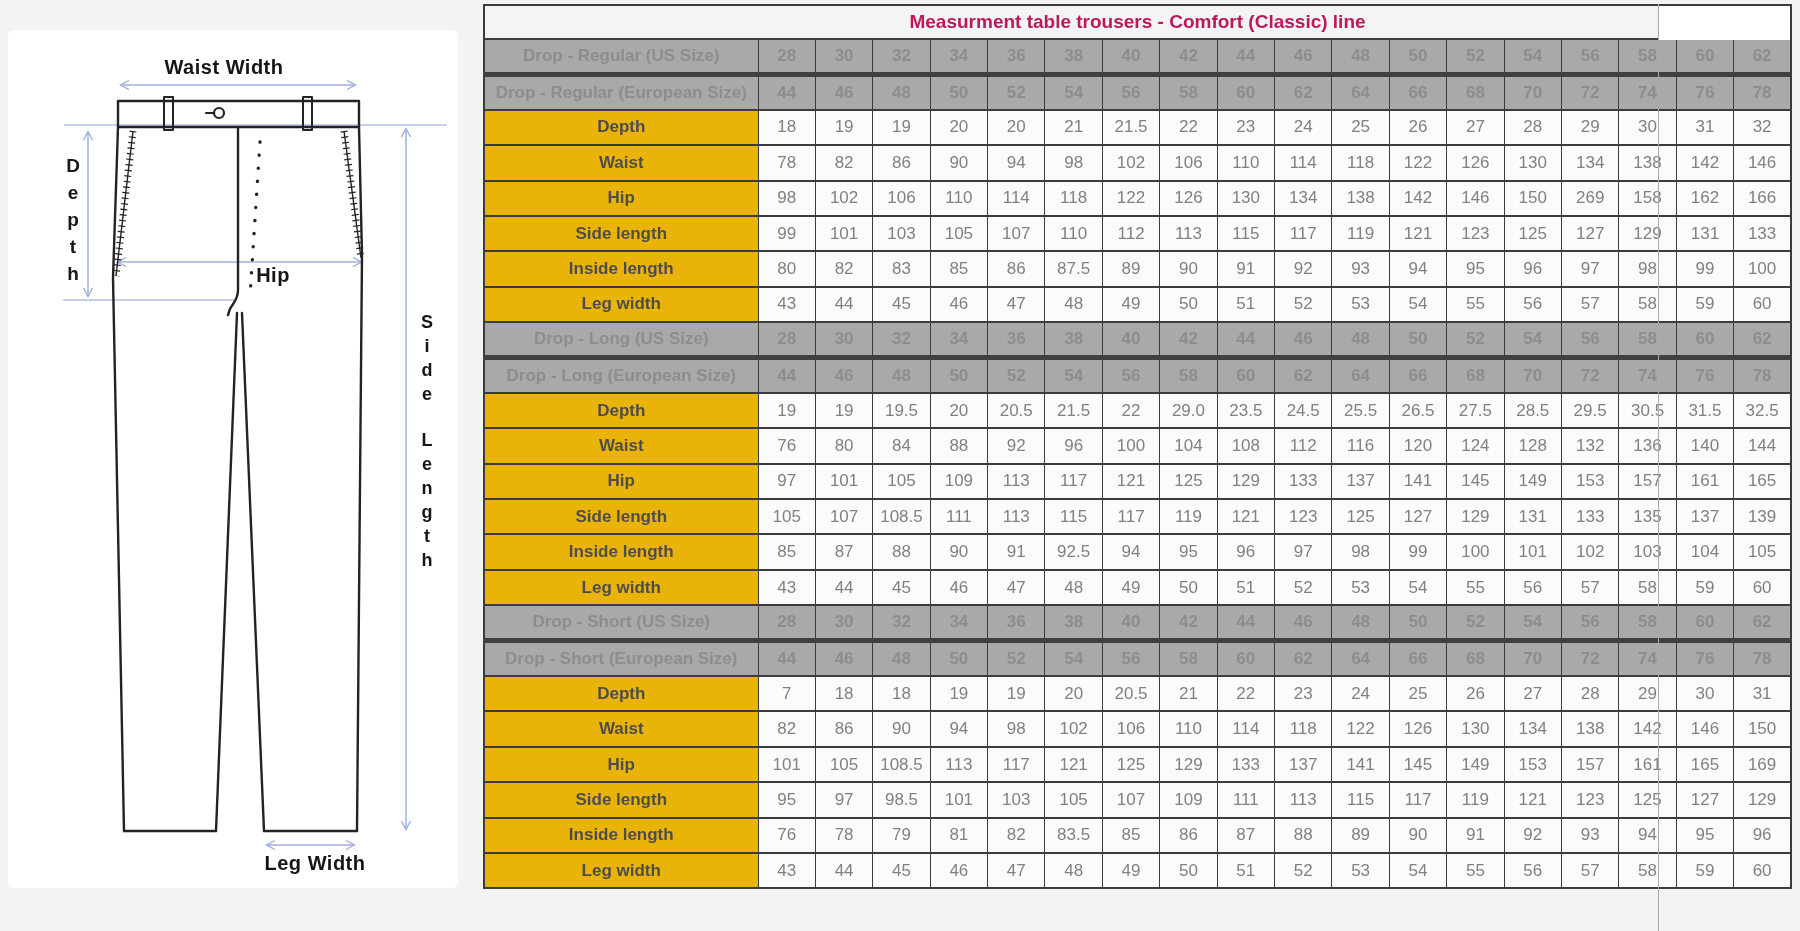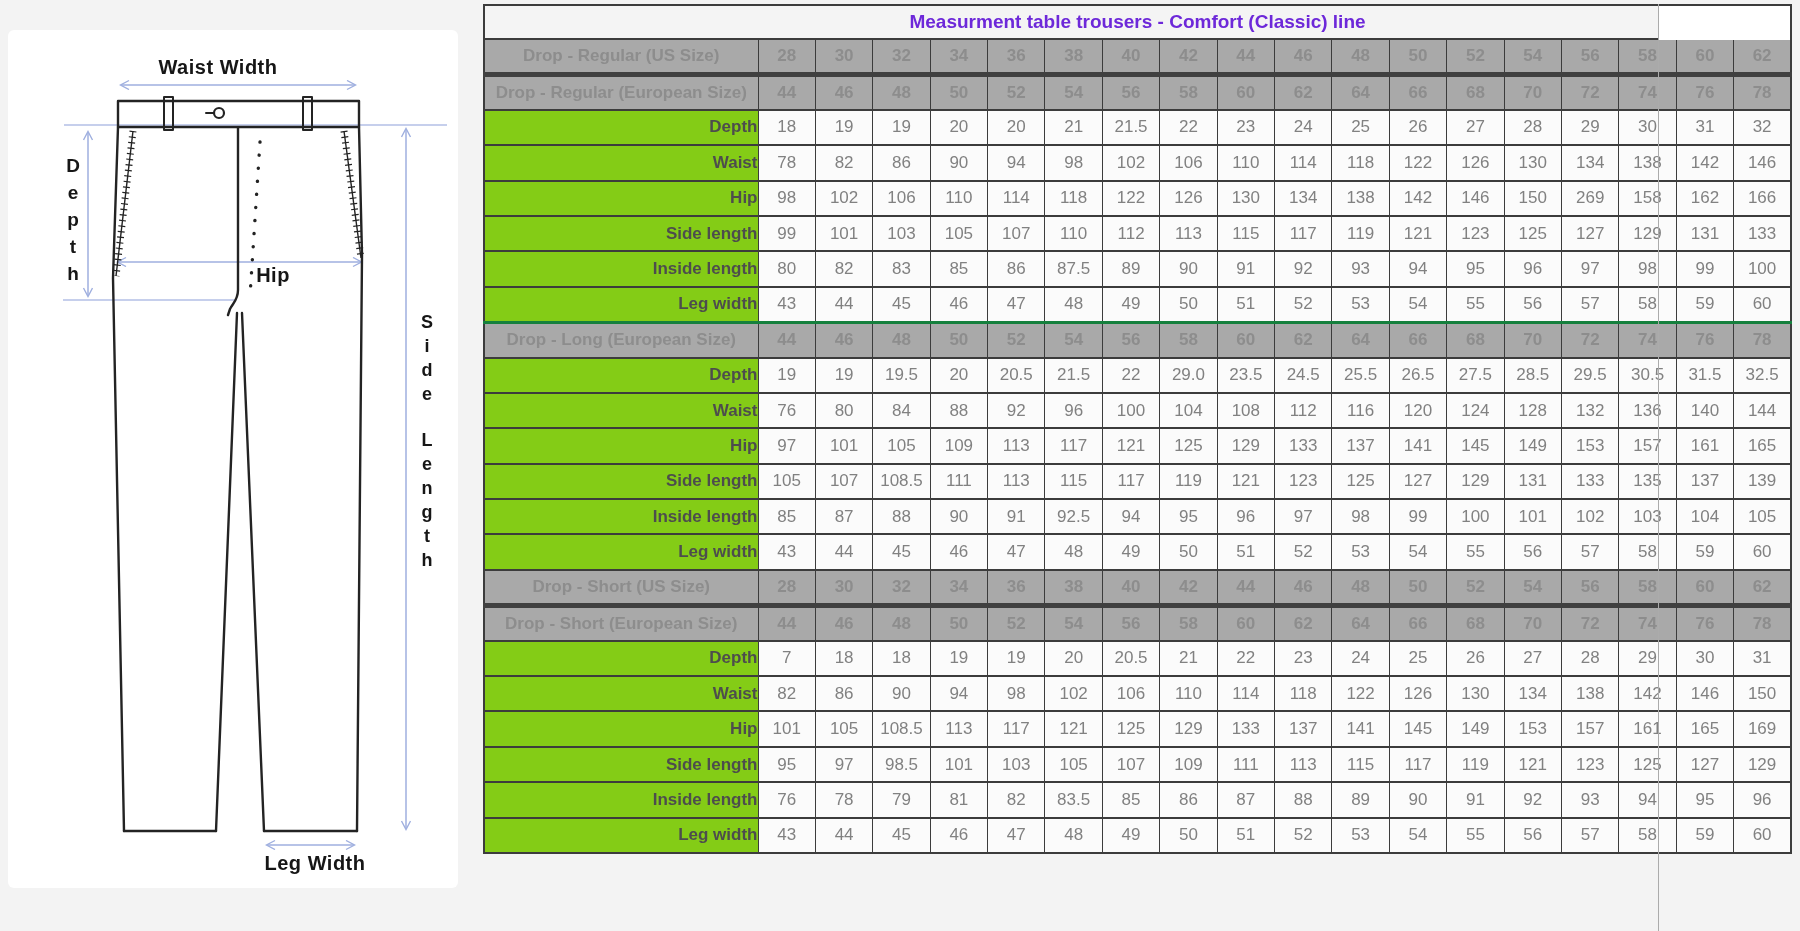--- a/index.html
+++ b/index.html
@@ -11,21 +11,21 @@
   
   .diagram-panel{
     position:absolute;left:8px;top:30px;width:450px;height:858px;
     background:#ffffff;border-radius:6px;
   }
   .diagram-panel svg{position:absolute;left:0;top:0;}
   .dlabel{
     position:absolute;color:#161616;font-weight:bold;font-size:20px;
     text-align:center;letter-spacing:0.5px;
   }
-  .dlabel.waist{left:100px;top:26px;width:220px;}
+  .dlabel.waist{left:106px;top:26px;width:220px;}
   .dlabel.hip{left:210px;top:234px;width:110px;}
   .dlabel.leg{left:232px;top:822px;width:150px;}
   .vlabel{
     position:absolute;color:#161616;font-weight:bold;font-size:19px;
     text-align:center;
   }
   .vlabel.depth{left:52px;top:122px;width:26px;line-height:27px;}
   .vlabel.side{left:406px;top:280px;width:26px;line-height:24px;font-size:18px;}
   .vword div{display:block;}
   
@@ -36,29 +36,29 @@
   }
   table.meas td{
     border:1px solid #3c3c3c;border-top-width:2px;border-bottom-width:2px;
     text-align:center;vertical-align:middle;
     font-size:17px;overflow:hidden;white-space:nowrap;
     padding:0;
   }
   tr.rowh{height:35.4px;}
   tr.title-row{height:34px;}
   tr.title-row td{
-    background:#f4f4f4;color:#6d28d9;font-weight:bold;font-size:19px;
+    background:#f4f4f4;color:#be185d;font-weight:bold;font-size:19px;
   }
   tr.r-drop-us td, tr.r-drop-eu td{
     background:#a9a9a9;color:#8d8d8d;font-weight:bold;
   }
   tr.r-drop-us td{border-bottom:5px solid #404040;margin-top:21px;}
   tr.r-drop-eu td{border-top:3px solid #15803d;}
   tr.r-data td{background:#fbfbfb;color:#818181;}
-  tr.r-data td.lab{color:#4d4d4d;font-weight:bold;background:#84cc16;text-align:right;}
+  tr.r-data td.lab{color:#4d4d4d;font-weight:bold;background:#eab308;}
   
   .white-box{
     position:absolute;left:1175px;top:2px;width:131px;height:34px;
     background:#ffffff;border-left:1px solid #aaaaaa;z-index:3;
   }
   
   .page-break-line{
     position:absolute;left:1658px;top:4px;width:1px;height:927px;
     background:#ababab;z-index:6;
   }
@@ -326,20 +326,41 @@
           <td>52</td>
           <td>53</td>
           <td>54</td>
           <td>55</td>
           <td>56</td>
           <td>57</td>
           <td>58</td>
           <td>59</td>
           <td>60</td>
         </tr>
+        <tr class="rowh r-drop-us">
+          <td class="lab">Drop - Long (US Size)</td>
+          <td>28</td>
+          <td>30</td>
+          <td>32</td>
+          <td>34</td>
+          <td>36</td>
+          <td>38</td>
+          <td>40</td>
+          <td>42</td>
+          <td>44</td>
+          <td>46</td>
+          <td>48</td>
+          <td>50</td>
+          <td>52</td>
+          <td>54</td>
+          <td>56</td>
+          <td>58</td>
+          <td>60</td>
+          <td>62</td>
+        </tr>
         <tr class="rowh r-drop-eu">
           <td class="lab">Drop - Long (European Size)</td>
           <td>44</td>
           <td>46</td>
           <td>48</td>
           <td>50</td>
           <td>52</td>
           <td>54</td>
           <td>56</td>
           <td>58</td>

